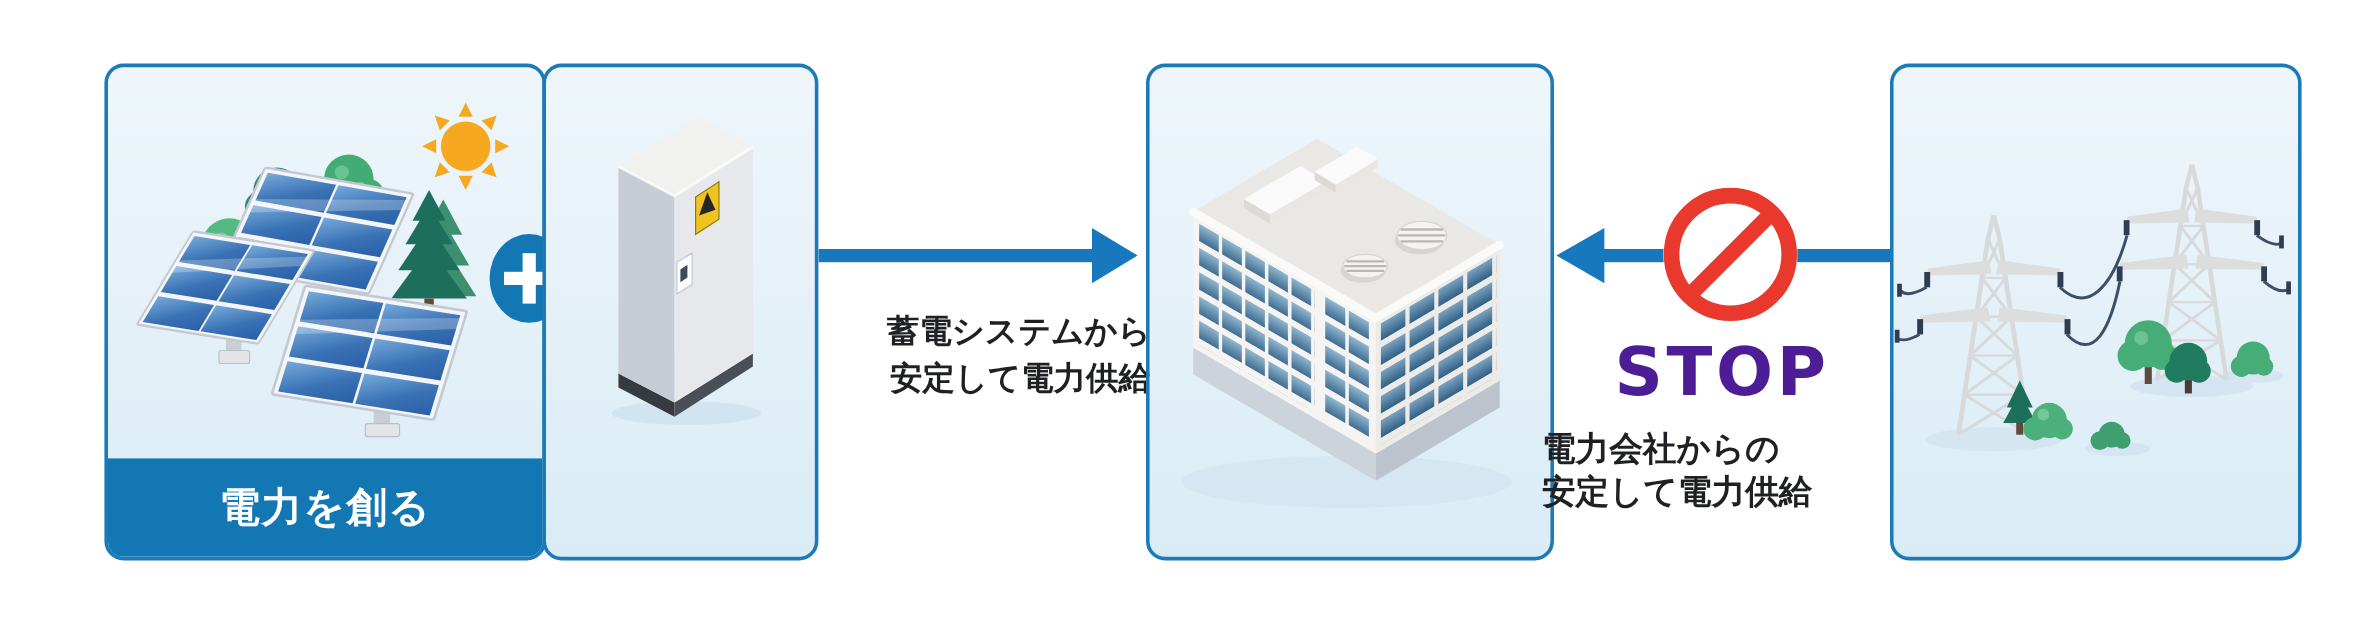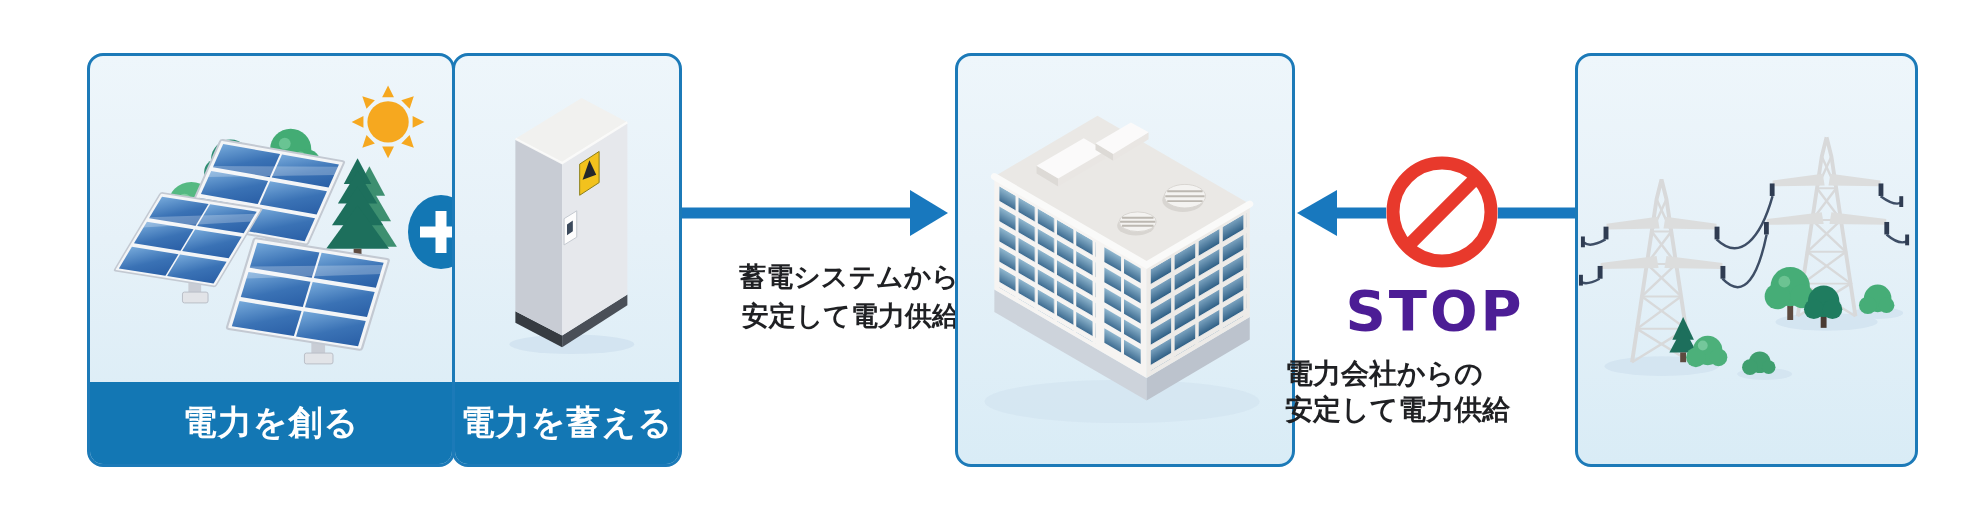--- a/index.html
+++ b/index.html
@@ -141,21 +141,20 @@
       <polyline points="62,85 110,110 177,68" fill="none" stroke="#fbfbfa" stroke-width="2.5" opacity="0.9"></polyline>
       <g>
         <polygon points="128,111 148,98 148,130 128,143" fill="#f2c21d" stroke="#8a7c15" stroke-width="1"></polygon>
         <polygon points="138,107 131,127 145,122" fill="#23262b"></polygon>
       </g>
       <g>
         <polygon points="112,167 125,159 125,186 112,194" fill="#fdfdfd" stroke="#c2c7cf" stroke-width="1"></polygon>
         <polygon points="115,173 121,169 121,180 115,184" fill="#3c4a5c"></polygon>
       </g>
     </svg>
-    <div class="panel-label">電力を蓄える</div>
   </div>
 
   <svg class="arrow" id="arrow-supply" width="268" height="50">
     <rect x="0" y="19.5" width="230" height="11"></rect>
     <polygon points="228,2 266,25 228,48"></polygon>
   </svg>
   <div class="flow-text">
     <div>蓄電システムから</div>
     <div>安定して電力供給</div>
   </div>

